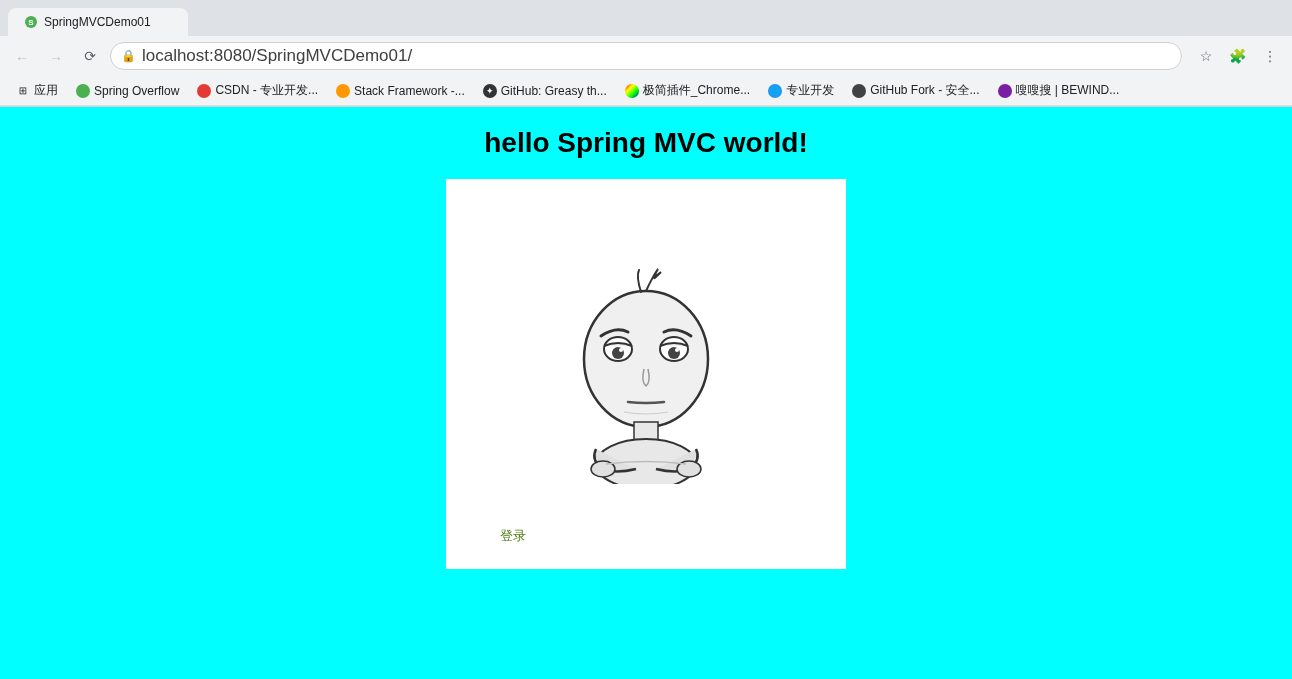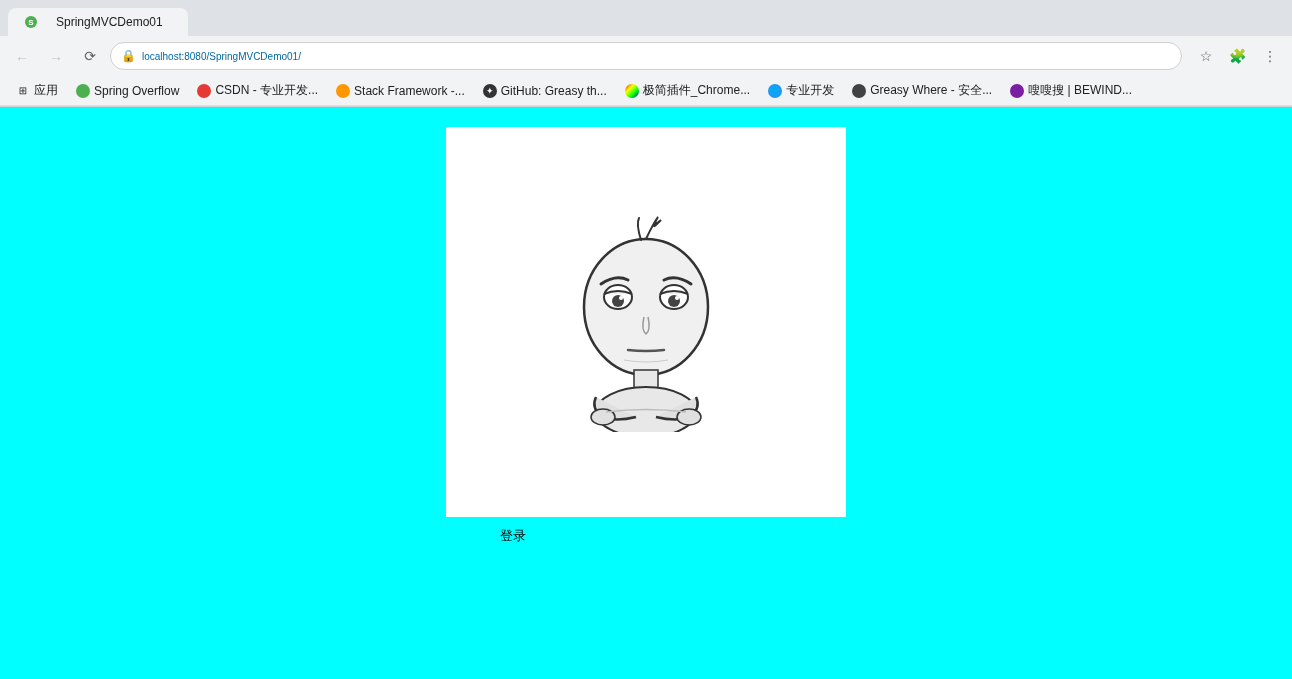--- a/index.html
+++ b/index.html
@@ -48,21 +48,20 @@
       display: inline-flex;
       align-items: center;
       justify-content: center;
     }
 
     .tab-title {
       font-size: 12px;
       white-space: nowrap;
       overflow: hidden;
       text-overflow: ellipsis;
-      margin-left: 12px;
     }
 
     .address-bar-row {
       display: flex;
       align-items: center;
       padding: 4px 8px;
       gap: 6px;
       height: 40px;
       background: #f1f3f4;
     }
@@ -99,22 +98,22 @@
       color: #202124;
       gap: 6px;
     }
 
     .lock-icon {
       color: #5f6368;
       font-size: 12px;
     }
 
     .address-text {
-      font-size: 10px;
-      color: #0369a1;
+      font-size: 17px;
+      color: #404040;
     }
 
     .browser-actions {
       display: flex;
       align-items: center;
       gap: 4px;
       margin-left: 4px;
     }
 
     .browser-action-btn {
@@ -196,21 +195,21 @@
     
     .meme-svg {
       width: 200px;
       height: 220px;
     }
 
     .login-link {
       position: absolute;
       bottom: 135px;
       left: 500px;
-      color: #000000;
+      color: #4d7c0f;
       font-size: 13px;
       cursor: pointer;
     }
 
     
     .fav-green { background: #4caf50; border-radius: 50%; width: 14px; height: 14px; }
     .fav-red { background: #e53935; border-radius: 50%; width: 14px; height: 14px; }
     .fav-orange { background: #ff9800; border-radius: 50%; width: 14px; height: 14px; }
     .fav-github { background: #333; border-radius: 50%; width: 14px; height: 14px; color: white; font-size: 9px; display:flex; align-items:center; justify-content:center; }
     .fav-rainbow { background: linear-gradient(135deg, #f00, #ff0, #0f0, #00f); border-radius: 50%; width: 14px; height: 14px; }
@@ -274,30 +273,31 @@
     <div class="bookmark-item">
       <span class="bookmark-favicon fav-rainbow"></span>
       <span>极简插件_Chrome...</span>
     </div>
     <div class="bookmark-item">
       <span class="bookmark-favicon fav-globe">🌐</span>
       <span>专业开发</span>
     </div>
     <div class="bookmark-item">
       <span class="bookmark-favicon fav-dark"></span>
-      <span>Greasy Where - 安全...</span>
+      <span>GitHub Fork - 安全...</span>
     </div>
     <div class="bookmark-item">
       <span class="bookmark-favicon fav-purple"></span>
       <span>嗖嗖搜 | BEWIND...</span>
     </div>
   </div>
 </div>
 
 <div class="page-content">
+  <h1 class="page-title">hello Spring MVC world!</h1>
 
   <div class="image-card">
 
     <svg class="meme-svg" viewBox="0 0 200 220" xmlns="http://www.w3.org/2000/svg">
 
       <ellipse cx="100" cy="95" rx="62" ry="68" fill="#f0f0f0" stroke="#333" stroke-width="2.5"></ellipse>
 
       <path d="M 100 27 Q 108 10 112 5 Q 106 15 115 8 Q 105 18 110 12" stroke="#333" stroke-width="2" fill="none" stroke-linecap="round"></path>
       <path d="M 95 28 Q 90 12 93 6" stroke="#333" stroke-width="2" fill="none" stroke-linecap="round"></path>
 

